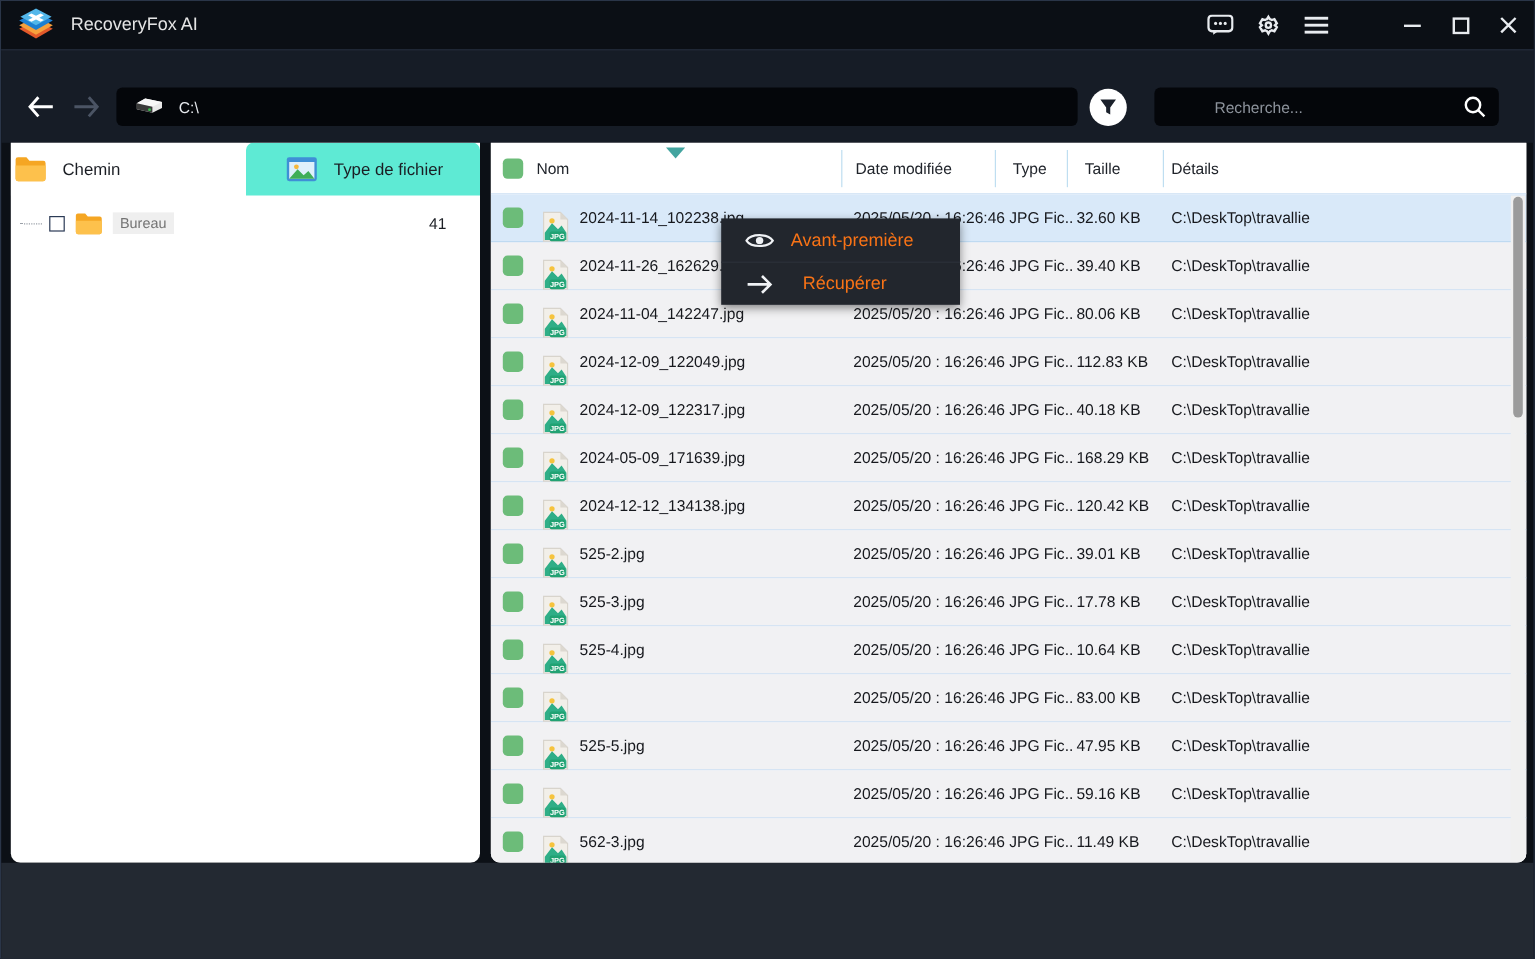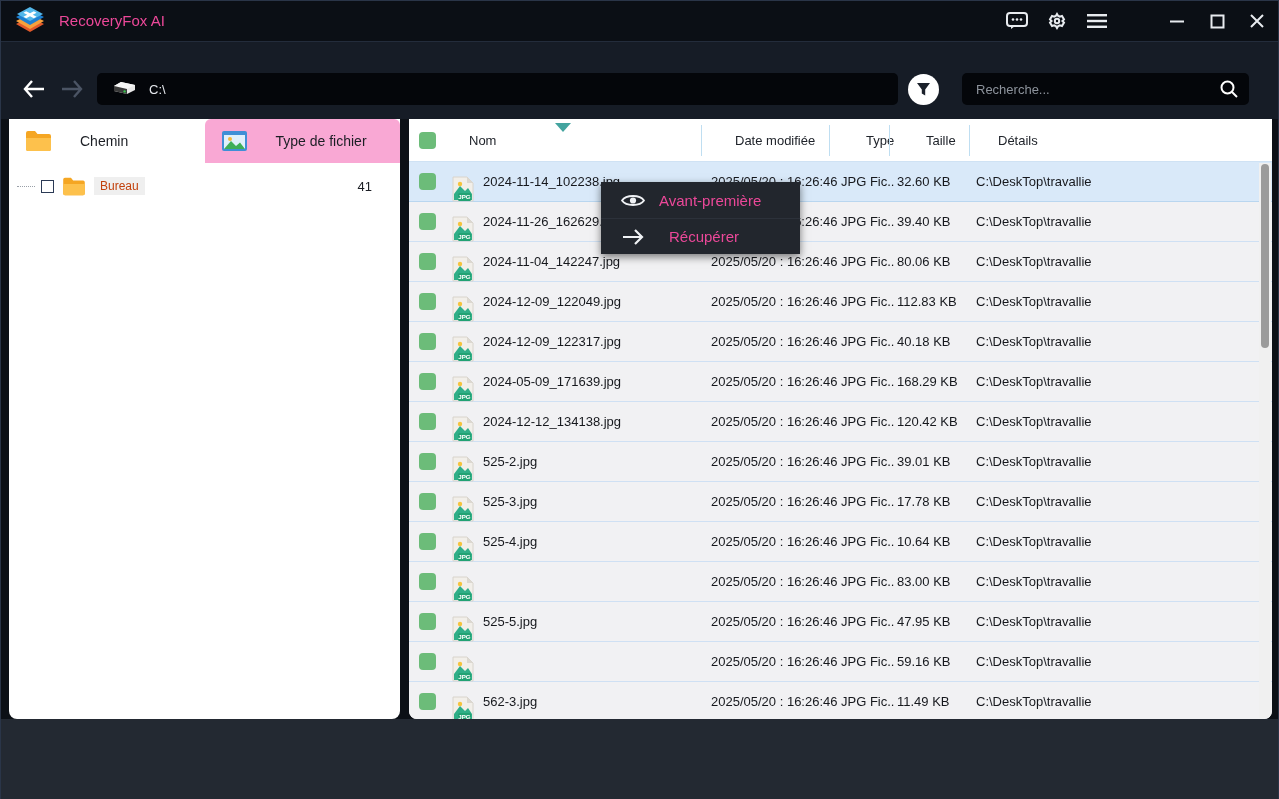--- a/index.html
+++ b/index.html
@@ -6,21 +6,21 @@
   html,body { width:1279px; height:799px; background:#0c1016; overflow:hidden;
               font-family:"Liberation Sans", sans-serif; }
   .window { position:relative; width:1279px; height:799px; background:#0c1016;
             border:1px solid #2a3548; }
 
   
   .titlebar { position:absolute; left:0; top:0; width:100%; height:40px; background:#0b0f15;
               display:flex; align-items:center; }
   .logo { position:absolute; left:12px; top:4px; width:34px; height:32px; }
   .app-title { position:absolute; left:58px; top:0; height:40px; line-height:40px;
-               color:#ec4899; font-size:15px; }
+               color:#e5e5e5; font-size:15px; }
   .tb-icons { position:absolute; right:8px; top:0; height:40px; display:flex; align-items:center; gap:14px; }
   .tb-btn { width:26px; height:26px; display:flex; align-items:center; justify-content:center;
             color:#e8ebef; cursor:pointer; }
   .tb-sep { width:26px; }
 
   
   .toolbar { position:absolute; left:0; top:40px; width:100%; height:78px; background:#161c26;
              border-top:1px solid #232c3b; }
   .nav-arrow { position:absolute; top:70px; width:34px; height:34px; display:flex;
                align-items:center; justify-content:center; border-radius:4px; }
@@ -28,42 +28,42 @@
   .nav-fwd { left:54px; color:#4b5464; }
   .pathbox { position:absolute; left:96px; top:31px; width:801px; height:32px; background:#04060a;
              border-radius:5px; display:flex; align-items:center; }
   .drive-ic { margin-left:14px; }
   .path-text { color:#e6e9ee; font-size:13px; margin-left:12px; }
   .filter-btn { position:absolute; left:907px; top:32px; width:31px; height:31px; border-radius:50%;
                 background:#ffffff; display:flex; align-items:center; justify-content:center; cursor:pointer; }
   .searchbox { position:absolute; left:961px; top:31px; width:287px; height:32px; background:#04060a;
                border-radius:5px; display:flex; align-items:center; }
   .searchbox input { flex:1; background:transparent; border:none; outline:none; color:#cfd4db;
-                     font-size:13px; padding-left:14px; font-family:"Liberation Sans",sans-serif; }
+                     font-size:13px; padding-left:14px; font-family:"Liberation Sans",sans-serif;margin-left:36px; }
   .searchbox input::placeholder { color:#8d939c; }
   .search-ic { margin-right:10px; cursor:pointer; }
 
   
   .sidebar { position:absolute; left:8px; top:118px; width:391px; height:600px; background:#ffffff;
              border-radius:0 0 8px 8px; overflow:hidden; }
   .tabs { display:flex; height:44px; }
-  .tab { flex:1; display:flex; align-items:center; gap:28px; padding-left:16px; font-size:14px;
+  .tab { flex:1; display:flex; align-items:center; gap:13px; padding-left:3px; font-size:14px;
          color:#1b1e24; cursor:pointer; }
   .tab.active { background:#ffffff; }
-  .tab.inactive { background:#f9a8d4; border-radius:6px 6px 0 0; }
+  .tab.inactive { background:#5eead4; border-radius:6px 6px 0 0;justify-content:center; }
   .tree-row { position:relative; height:30px; margin-top:8px; display:flex; align-items:center; cursor:pointer; }
   .tree-dots { width:18px; margin-left:8px; border-top:1px dotted #9aa0a8; }
   .tree-cb { width:13px; height:13px; border:1px solid #2b3a55; background:#ffffff; margin-left:6px; }
-  .tree-label { font-size:12px; color:#c2410c; margin-left:8px; background:#efefef; padding:2px 6px; }
+  .tree-label { font-size:12px; color:#737373; margin-left:8px; background:#efefef; padding:2px 6px; }
   .tree-count { position:absolute; right:28px; font-size:13px; color:#1b1e24; }
 
   .filetable { position:absolute; left:408px; top:118px; width:863px; height:600px; background:#ffffff;
                border-radius:0 0 8px 8px; overflow:hidden; }
   .thead { position:relative; height:43px; border-bottom:1px solid #cfe2f4; background:#ffffff; }
-  .th { position:absolute; top:0; height:43px; line-height:43px; font-size:13px; color:#20242b;margin-left:22px; }
+  .th { position:absolute; top:0; height:43px; line-height:43px; font-size:13px; color:#20242b; }
   .th-sep { position:absolute; top:6px; width:1px; height:31px; background:#bfdef1; }
   .hdr-cb { position:absolute; left:10px; top:13px; }
   .sort-tri { position:absolute; left:146px; top:4px; width:0; height:0;
               border-left:8px solid transparent; border-right:8px solid transparent;
               border-top:9px solid #43a49f; }
   .tbody { position:relative; }
   .row { position:relative; height:40px; background:#f1f1f3; border-bottom:1px solid #cfe0f3;
          font-size:13px; color:#16181d; cursor:default; }
   .row.selected { background:#d9e9f9; border-bottom:1px solid #b9d6ef; }
   .cell { position:absolute; top:0; height:40px; line-height:40px; white-space:nowrap; overflow:hidden; }
@@ -75,21 +75,21 @@
   .c-size  { left:488px; width:76px; }
   .c-det   { left:567px; width:240px; }
   .g-check { display:inline-block; width:17px; height:17px; border-radius:4px; background:#6cbc79; }
   .scrollbar { position:absolute; right:1px; top:44px; width:12px; height:555px; background:#f0f0f0; }
   .scroll-thumb { position:absolute; left:2px; top:1px; width:8px; height:184px; background:#9b9b9b;
                   border-radius:4px; cursor:grab; }
 
   
   .ctxmenu { position:absolute; left:600px; top:181px; width:199px; background:#22262d;
              box-shadow:0 3px 8px rgba(0,0,0,.5); z-index:50; }
-  .ctx-item { height:36px; display:flex; align-items:center; color:#ec4899; font-size:15px; cursor:pointer; }
+  .ctx-item { height:36px; display:flex; align-items:center; color:#f97316; font-size:15px; cursor:pointer; }
   .ctx-item + .ctx-item { border-top:1px solid #2c313a; }
   .ctx-ic { width:26px; margin-left:20px; display:flex; align-items:center; }
   .ctx-label { margin-left:12px; }
 
   
   .statusbar { position:absolute; left:0; top:718px; width:100%; height:81px; background:#232932; }
 </style>
 </head>
 <body>
 

